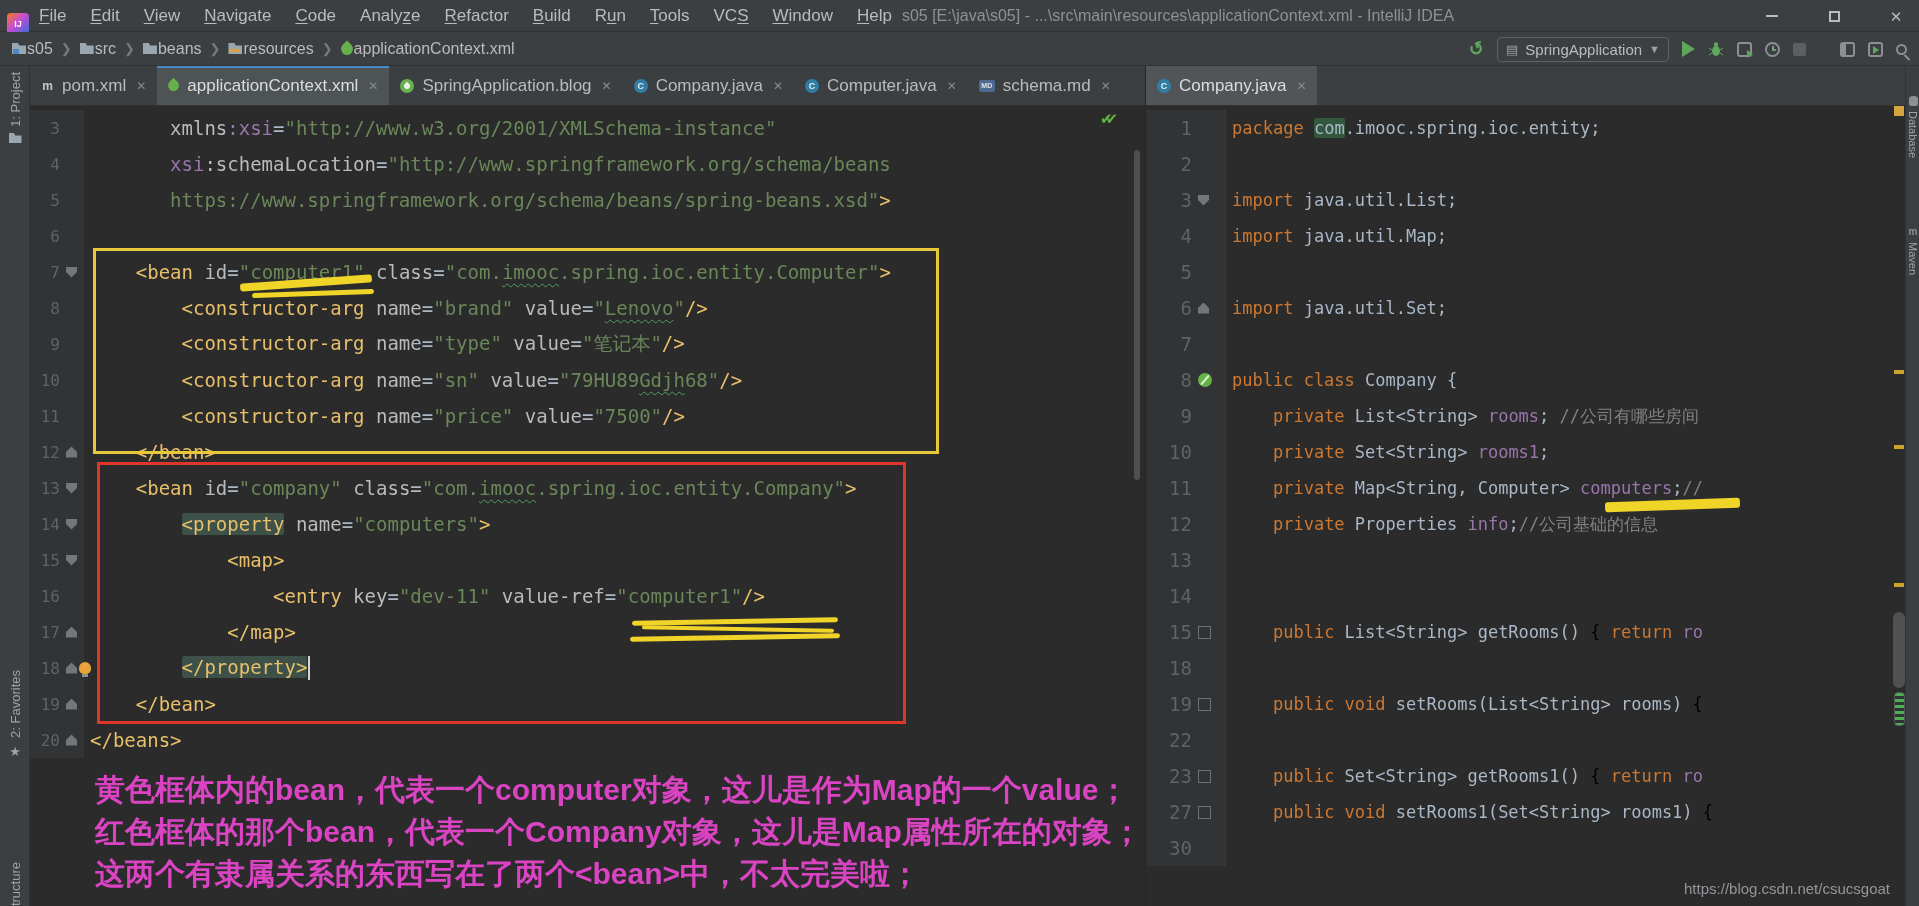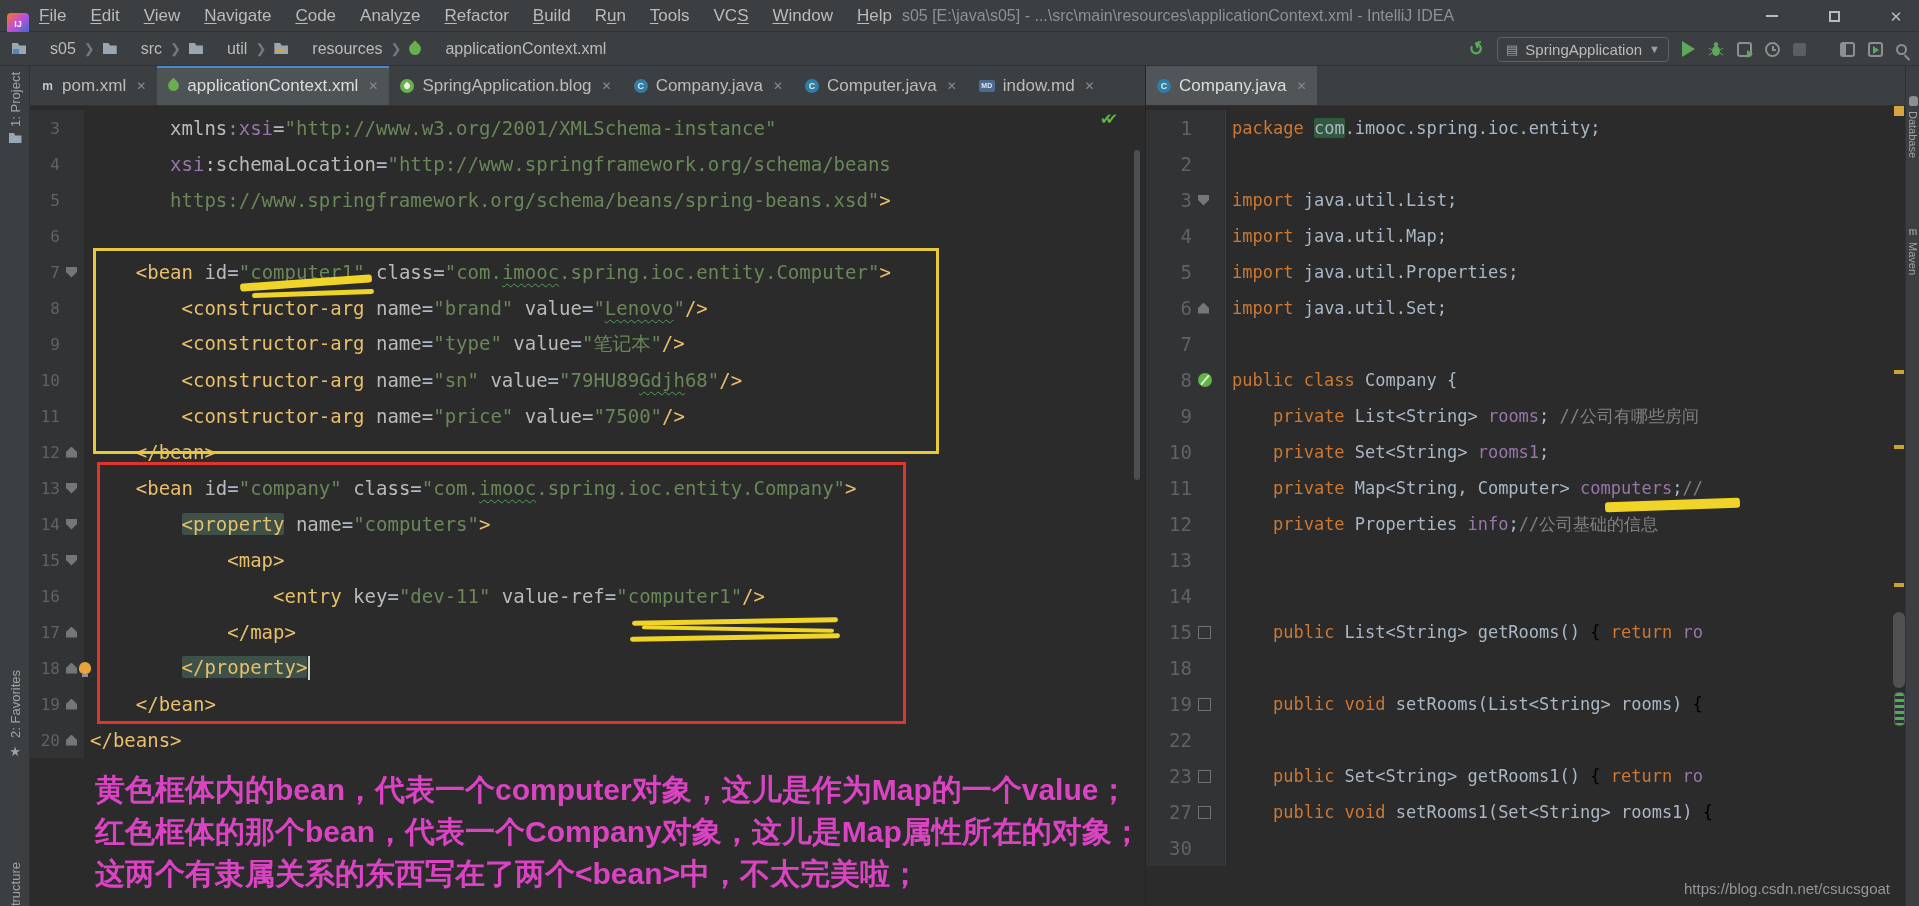--- a/index.html
+++ b/index.html
@@ -21,21 +21,21 @@
   .win-controls { position:absolute; right:10px; top:0; height:32px; display:flex; gap:36px; align-items:center; }
   .wc { width:26px; height:20px; display:flex; align-items:center; justify-content:center; color:#B9BCBE; }
   .wc-min-bar { width:12px; height:2px; background:#B9BCBE; }
   .wc-max-box { width:11px; height:11px; border:2px solid #B9BCBE; }
   .wc-close-x { font-size:15px; line-height:1; }
 
   
   .navbar { position:absolute; left:0; top:32px; width:100%; height:34px; background:#3C3F41;
     display:flex; align-items:center; border-bottom:1px solid #303233; }
   .crumbs { display:flex; align-items:center; gap:8px; margin-left:12px; color:#BBBBBB; font-size:16px; }
-  .crumb { display:flex; align-items:center; gap:24px; }
+  .crumb { display:flex; align-items:center; gap:1px; }
   .chev { color:#77797B; font-size:13px; }
   .bc-ico { display:inline-block; width:14px; height:11px; position:relative; }
   .bc-folder { background:#9AA7B0; clip-path:polygon(0 0,42% 0,52% 22%,100% 22%,100% 100%,0 100%); }
   .bc-project { background:#9AA7B0; clip-path:polygon(0 0,42% 0,52% 22%,100% 22%,100% 100%,0 100%); }
   .bc-project::after { content:""; position:absolute; left:1px; bottom:-1px; width:6px; height:6px; background:#4A88C7; }
   .bc-resources { background:#9AA7B0; clip-path:polygon(0 0,42% 0,52% 22%,100% 22%,100% 100%,0 100%); }
   .bc-resources::after { content:""; position:absolute; left:2px; bottom:2px; width:9px; height:3px; background:#D8A343; }
   .bc-springfile { width:12px; height:12px; background:#68B04D; border-radius:0 55% 50% 55%; transform:rotate(45deg); }
 
   .nav-right { position:absolute; right:12px; top:0; height:34px; display:flex; align-items:center; gap:13px; }
@@ -187,21 +187,21 @@
           <span>s05</span>
         </span>
         <span class="chev">❯</span>
         <span class="crumb">
           <span class="bc-ico bc-folder"></span>
           <span>src</span>
         </span>
         <span class="chev">❯</span>
         <span class="crumb">
           <span class="bc-ico bc-folder"></span>
-          <span>util</span>
+          <span>beans</span>
         </span>
         <span class="chev">❯</span>
         <span class="crumb">
           <span class="bc-ico bc-resources"></span>
           <span>resources</span>
         </span>
         <span class="chev">❯</span>
         <span class="crumb">
           <span class="bc-ico bc-springfile"></span>
           <span>applicationContext.xml</span>
@@ -267,21 +267,21 @@
             <span>Company.java</span>
             <span class="x">✕</span>
           </div>
           <div class="tab">
             <span class="ti ti-java-class">C</span>
             <span>Computer.java</span>
             <span class="x">✕</span>
           </div>
           <div class="tab">
             <span class="ti ti-markdown">MD</span>
-            <span>indow.md</span>
+            <span>schema.md</span>
             <span class="x">✕</span>
           </div>
         </div>
       <div class="code-area" id="code-left">
           <div class="code-row"><span class="gut"><span class="ln">3</span><span class="gicons"></span></span><span class="code"><span class="tk-ws">       </span><span class="tk-attr">xmlns</span><span class="tk-ns">:xsi</span><span class="tk-eq">=</span><span class="tk-str">"http://www.w3.org/2001/XMLSchema-instance"</span></span></div>
           <div class="code-row"><span class="gut"><span class="ln">4</span><span class="gicons"></span></span><span class="code"><span class="tk-ws">       </span><span class="tk-ns">xsi</span><span class="tk-attr">:schemaLocation</span><span class="tk-eq">=</span><span class="tk-str">"http://www.springframework.org/schema/beans</span></span></div>
           <div class="code-row"><span class="gut"><span class="ln">5</span><span class="gicons"></span></span><span class="code"><span class="tk-ws">       </span><span class="tk-str">https://www.springframework.org/schema/beans/spring-beans.xsd"</span><span class="tk-tag">&gt;</span></span></div>
           <div class="code-row"><span class="gut"><span class="ln">6</span><span class="gicons"></span></span><span class="code"></span></div>
           <div class="code-row"><span class="gut"><span class="ln">7</span><span class="gicons"><span class="gi gi-fold-down"></span></span></span><span class="code"><span class="tk-ws">    </span><span class="tk-tag">&lt;bean</span><span class="tk-attr"> id</span><span class="tk-eq">=</span><span class="tk-str">"computer1"</span><span class="tk-attr"> class</span><span class="tk-eq">=</span><span class="tk-str">"com.</span><span class="tk-str wavy">imooc</span><span class="tk-str">.spring.ioc.entity.Computer"</span><span class="tk-tag">&gt;</span></span></div>
           <div class="code-row"><span class="gut"><span class="ln">8</span><span class="gicons"></span></span><span class="code"><span class="tk-ws">        </span><span class="tk-tag">&lt;constructor-arg</span><span class="tk-attr"> name</span><span class="tk-eq">=</span><span class="tk-str">"brand"</span><span class="tk-attr"> value</span><span class="tk-eq">=</span><span class="tk-str">"</span><span class="tk-str wavy">Lenovo</span><span class="tk-str">"</span><span class="tk-tag">/&gt;</span></span></div>
@@ -305,21 +305,21 @@
             <span class="ti ti-java-class">C</span>
             <span>Company.java</span>
             <span class="x">✕</span>
           </div>
         </div>
       <div class="code-area" id="code-right">
           <div class="code-row"><span class="gut"><span class="ln">1</span><span class="gicons"></span></span><span class="code"><span class="tk-kw">package</span><span class="tk-plain"> </span><span class="tk-plain occ">com</span><span class="tk-plain">.imooc.spring.ioc.entity;</span></span></div>
           <div class="code-row"><span class="gut"><span class="ln">2</span><span class="gicons"></span></span><span class="code"></span></div>
           <div class="code-row"><span class="gut"><span class="ln">3</span><span class="gicons"><span class="gi gi-fold-down"></span></span></span><span class="code"><span class="tk-kw">import</span><span class="tk-plain"> java.util.List;</span></span></div>
           <div class="code-row"><span class="gut"><span class="ln">4</span><span class="gicons"></span></span><span class="code"><span class="tk-kw">import</span><span class="tk-plain"> java.util.Map;</span></span></div>
-          <div class="code-row"><span class="gut"><span class="ln">5</span><span class="gicons"></span></span><span class="code"><span class="tk-kw">import</span><span class="tk-plain"> java.util.Properties;</span></span></div>
+          <div class="code-row"><span class="gut"><span class="ln">5</span><span class="gicons"></span></span></div>
           <div class="code-row"><span class="gut"><span class="ln">6</span><span class="gicons"><span class="gi gi-fold-up"></span></span></span><span class="code"><span class="tk-kw">import</span><span class="tk-plain"> java.util.Set;</span></span></div>
           <div class="code-row"><span class="gut"><span class="ln">7</span><span class="gicons"></span></span><span class="code"></span></div>
           <div class="code-row"><span class="gut"><span class="ln">8</span><span class="gicons"><span class="gi gi-bean"></span></span></span><span class="code"><span class="tk-kw">public class</span><span class="tk-plain"> Company {</span></span></div>
           <div class="code-row"><span class="gut"><span class="ln">9</span><span class="gicons"></span></span><span class="code"><span class="tk-ws">    </span><span class="tk-kw">private</span><span class="tk-plain"> List&lt;String&gt; </span><span class="tk-field">rooms</span><span class="tk-plain">; </span><span class="tk-cmt">//公司有哪些房间</span></span></div>
           <div class="code-row"><span class="gut"><span class="ln">10</span><span class="gicons"></span></span><span class="code"><span class="tk-ws">    </span><span class="tk-kw">private</span><span class="tk-plain"> Set&lt;String&gt; </span><span class="tk-field">rooms1</span><span class="tk-plain">;</span></span></div>
           <div class="code-row"><span class="gut"><span class="ln">11</span><span class="gicons"></span></span><span class="code"><span class="tk-ws">    </span><span class="tk-kw">private</span><span class="tk-plain"> Map&lt;String, Computer&gt; </span><span class="tk-field">computers</span><span class="tk-plain">;</span><span class="tk-cmt">//</span></span></div>
           <div class="code-row"><span class="gut"><span class="ln">12</span><span class="gicons"></span></span><span class="code"><span class="tk-ws">    </span><span class="tk-kw">private</span><span class="tk-plain"> Properties </span><span class="tk-field">info</span><span class="tk-plain">;</span><span class="tk-cmt">//公司基础的信息</span></span></div>
           <div class="code-row"><span class="gut"><span class="ln">13</span><span class="gicons"></span></span><span class="code"></span></div>
           <div class="code-row"><span class="gut"><span class="ln">14</span><span class="gicons"></span></span><span class="code"></span></div>
           <div class="code-row"><span class="gut"><span class="ln">15</span><span class="gicons"><span class="gi gi-fold-plus"></span></span></span><span class="code"><span class="tk-ws">    </span><span class="tk-kw">public</span><span class="tk-plain"> List&lt;String&gt; getRooms() </span><span class="tk-fold">{ </span><span class="tk-kw">return</span><span class="tk-field"> ro</span></span></div>

